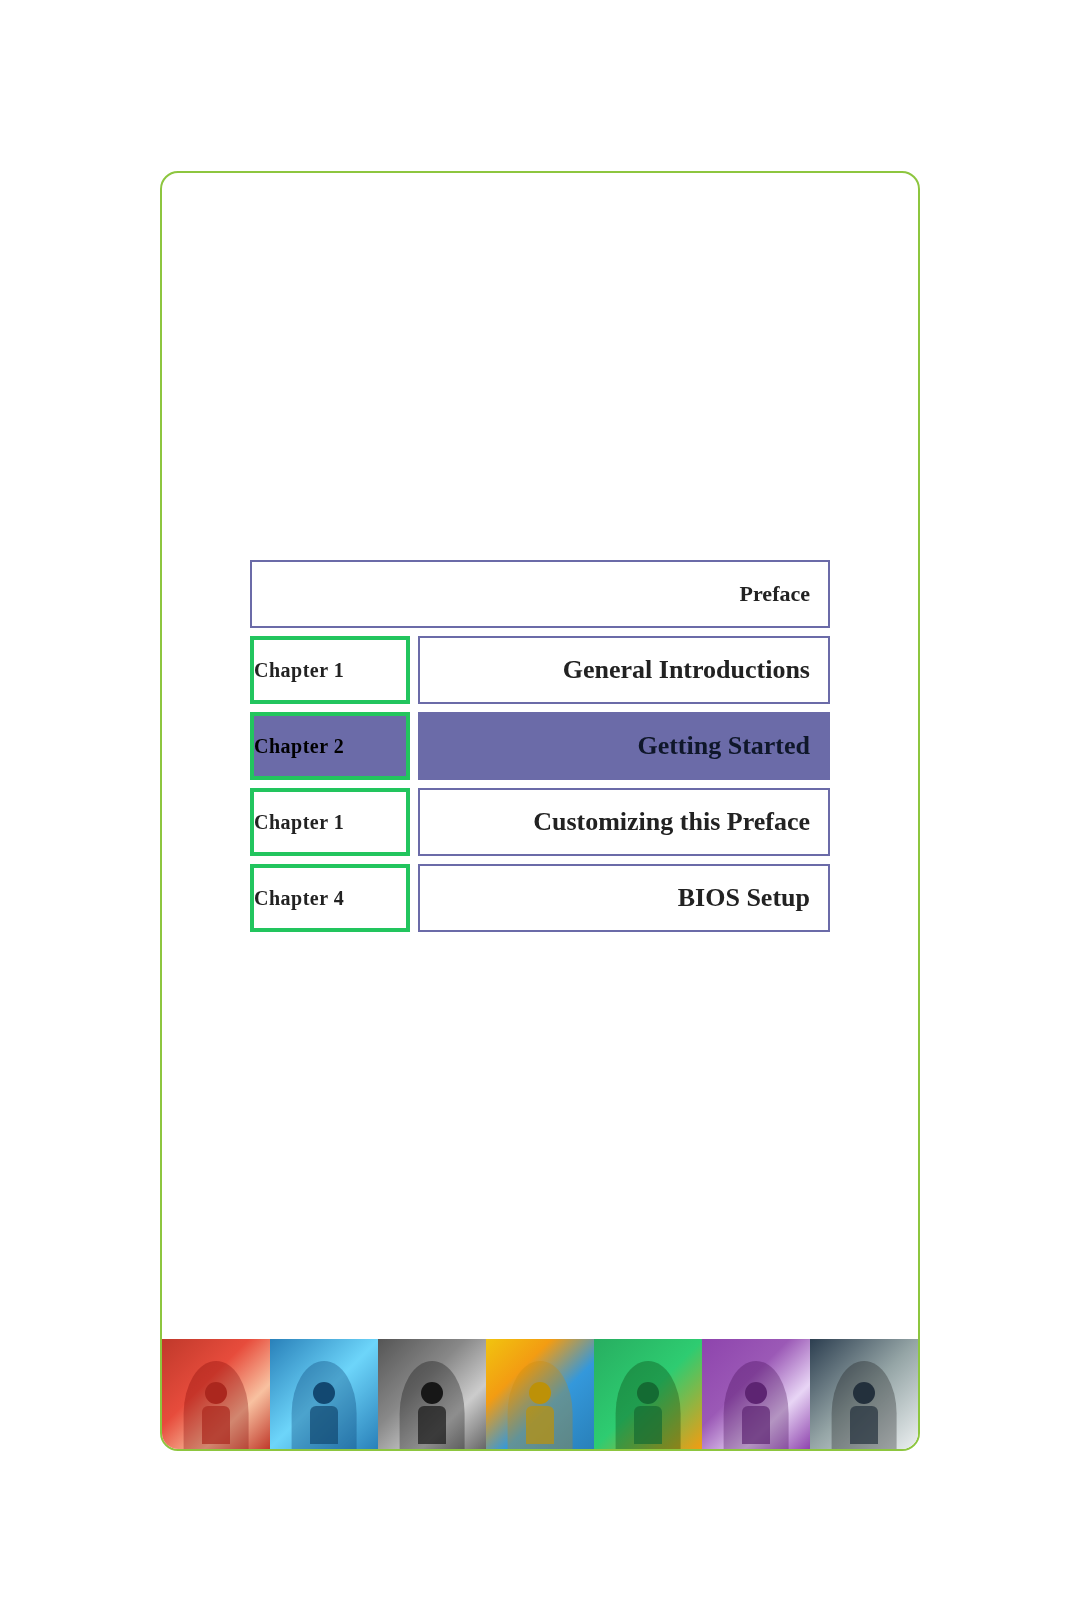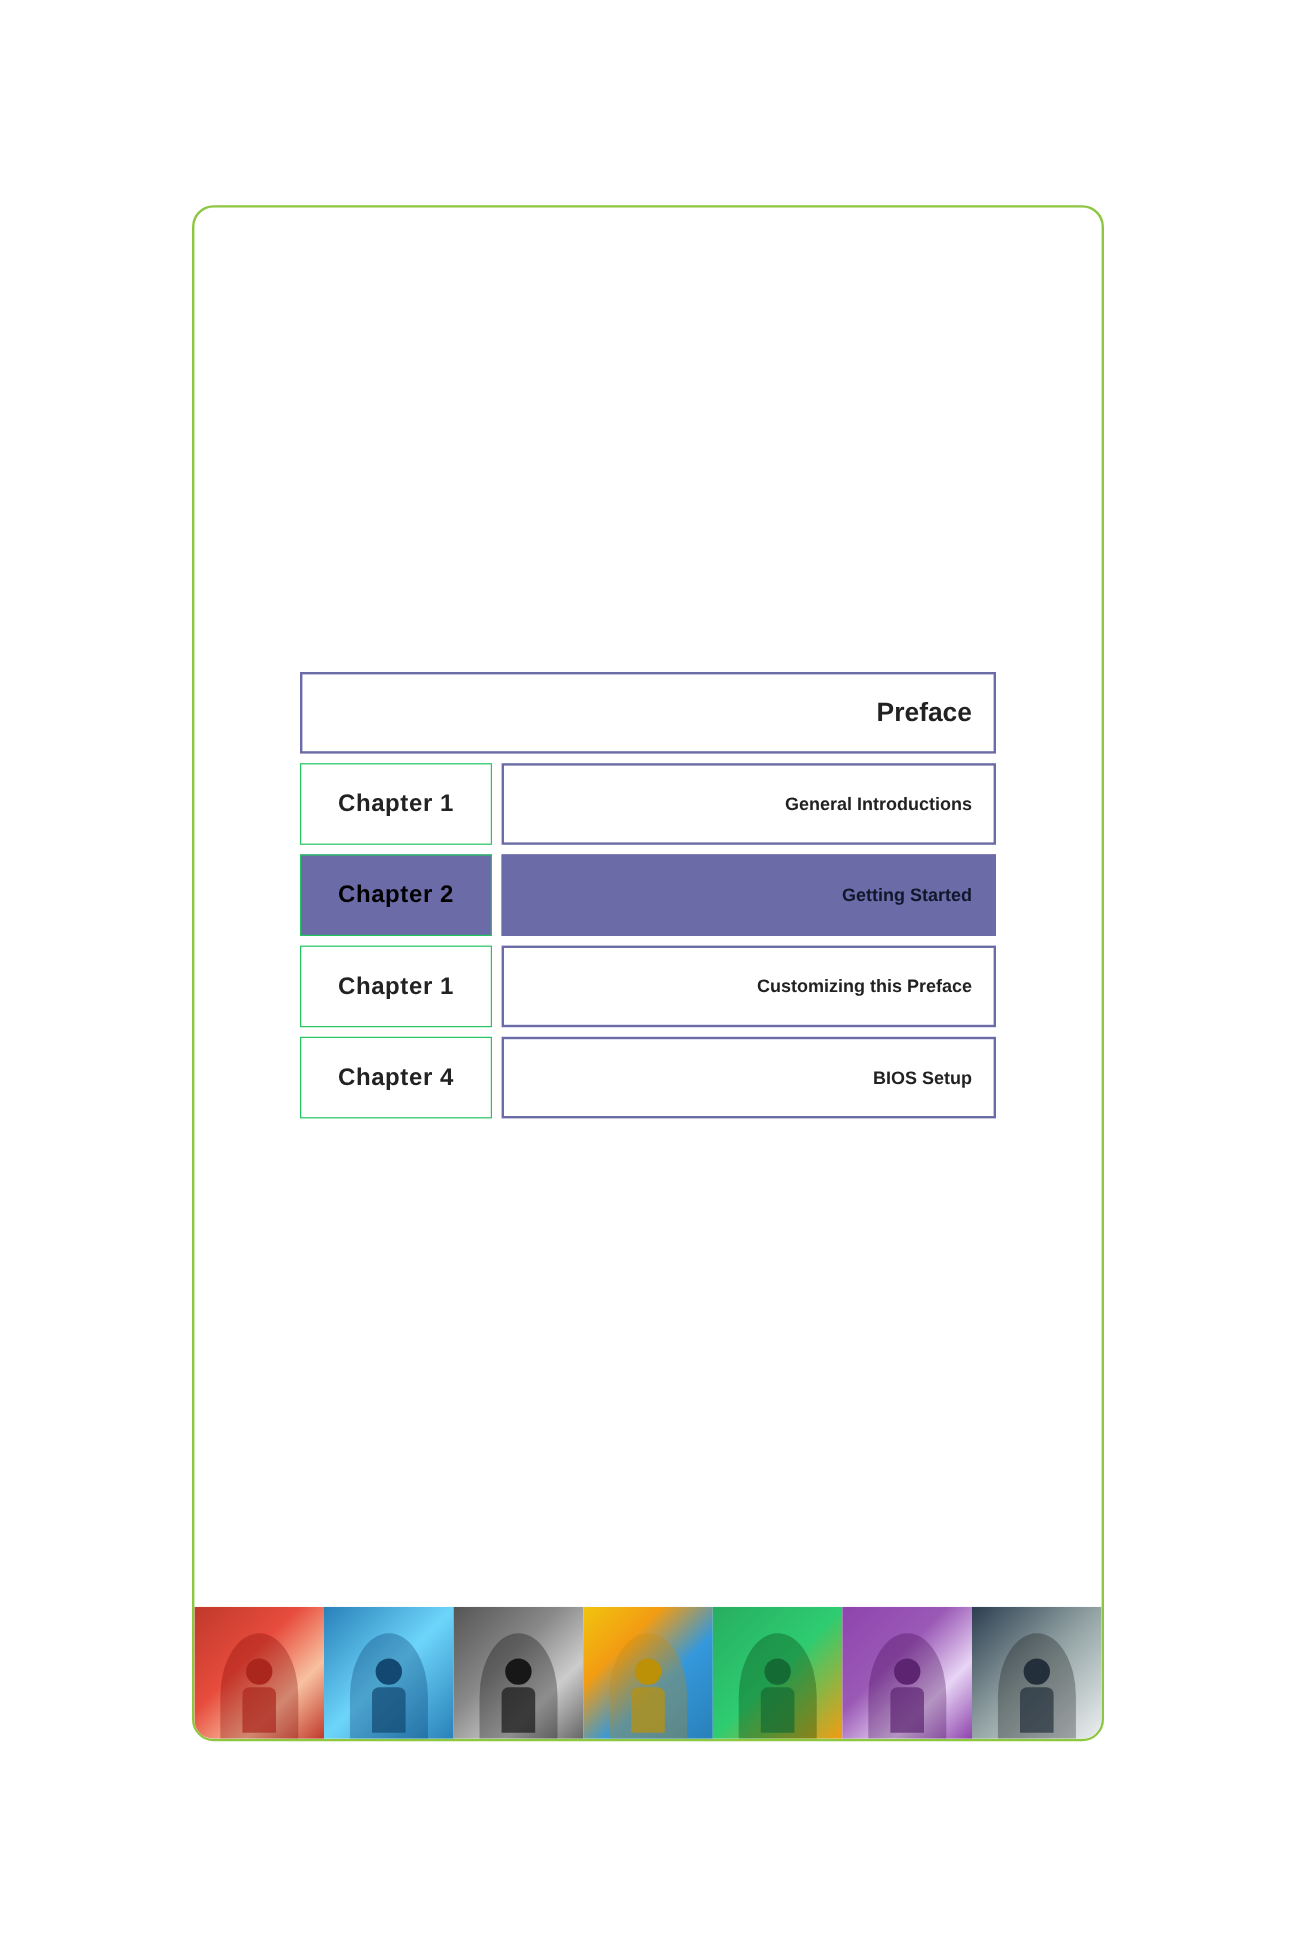--- a/index.html
+++ b/index.html
@@ -1,15 +1,15 @@
 <!DOCTYPE html>
 <html><head>
   <meta charset="utf-8">
   <style>
-    * { margin: 0; padding: 0; box-sizing: border-box; }
+    * { margin: 0; padding: 0; box-sizing: border-box; font-family: Liberation Serif, serif; }
 
     body {
       width: 1080px;
       height: 1622px;
       background: #ffffff;
       display: flex;
       align-items: center;
       justify-content: center;
       font-family: Arial, sans-serif;
     }
@@ -47,24 +47,23 @@
       display: flex;
       flex-direction: row;
       align-items: stretch;
       gap: 8px;
       height: 68px;
     }
 
     .chapter-cell {
       min-width: 160px;
       width: 160px;
-      border: 1px solid #22c55e;
-      display: flex;
-      align-items: center;
-      justify-content: center;
+      border: 4px solid #22c55e;
+      display: flex;
+      align-items: center;
       background: #ffffff;
     }
 
     .chapter-cell.active {
       background: #6b6ba8;
     }
 
     .chapter-cell span {
       font-size: 20px;
       font-weight: bold;
@@ -84,21 +83,21 @@
       justify-content: flex-end;
       padding-right: 18px;
       background: #ffffff;
     }
 
     .title-cell.active {
       background: #6b6ba8;
     }
 
     .title-cell span {
-      font-size: 15px;
+      font-size: 26px;
       font-weight: bold;
       color: #222222;
     }
 
     .title-cell.active span {
       color: #0f172a;
     }
 
     
     .preface-row {

